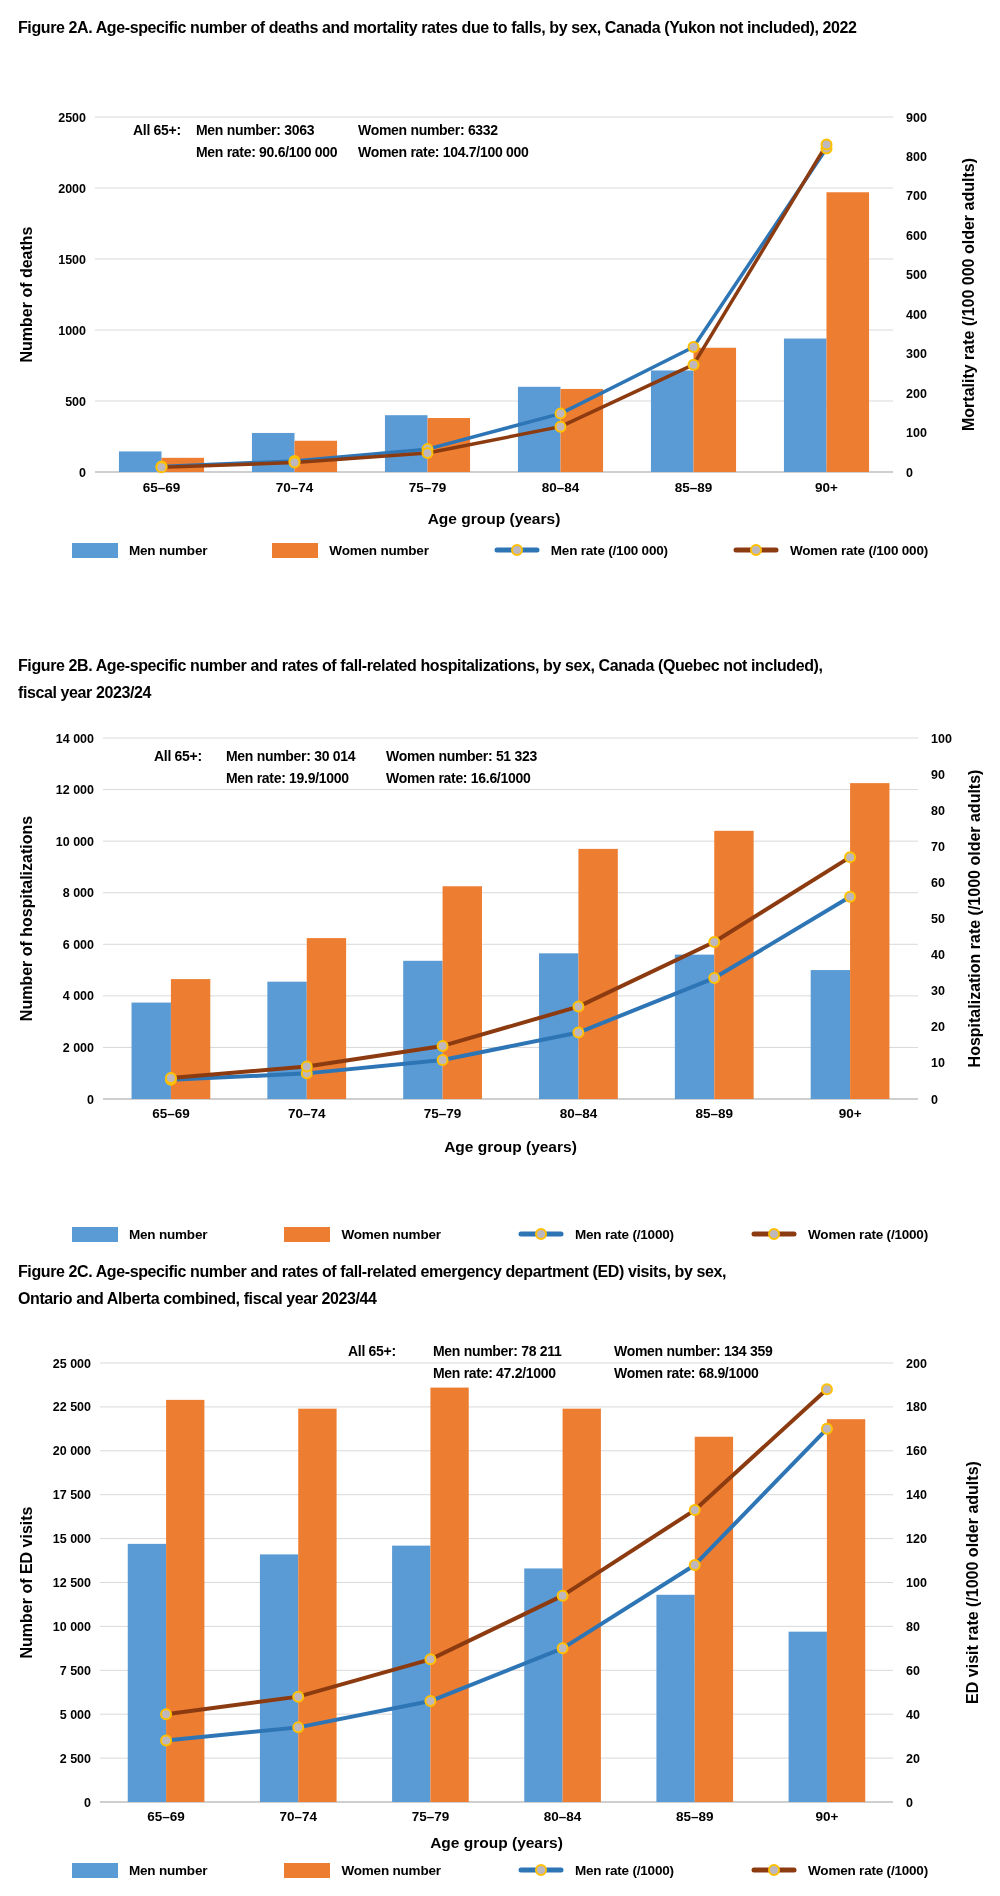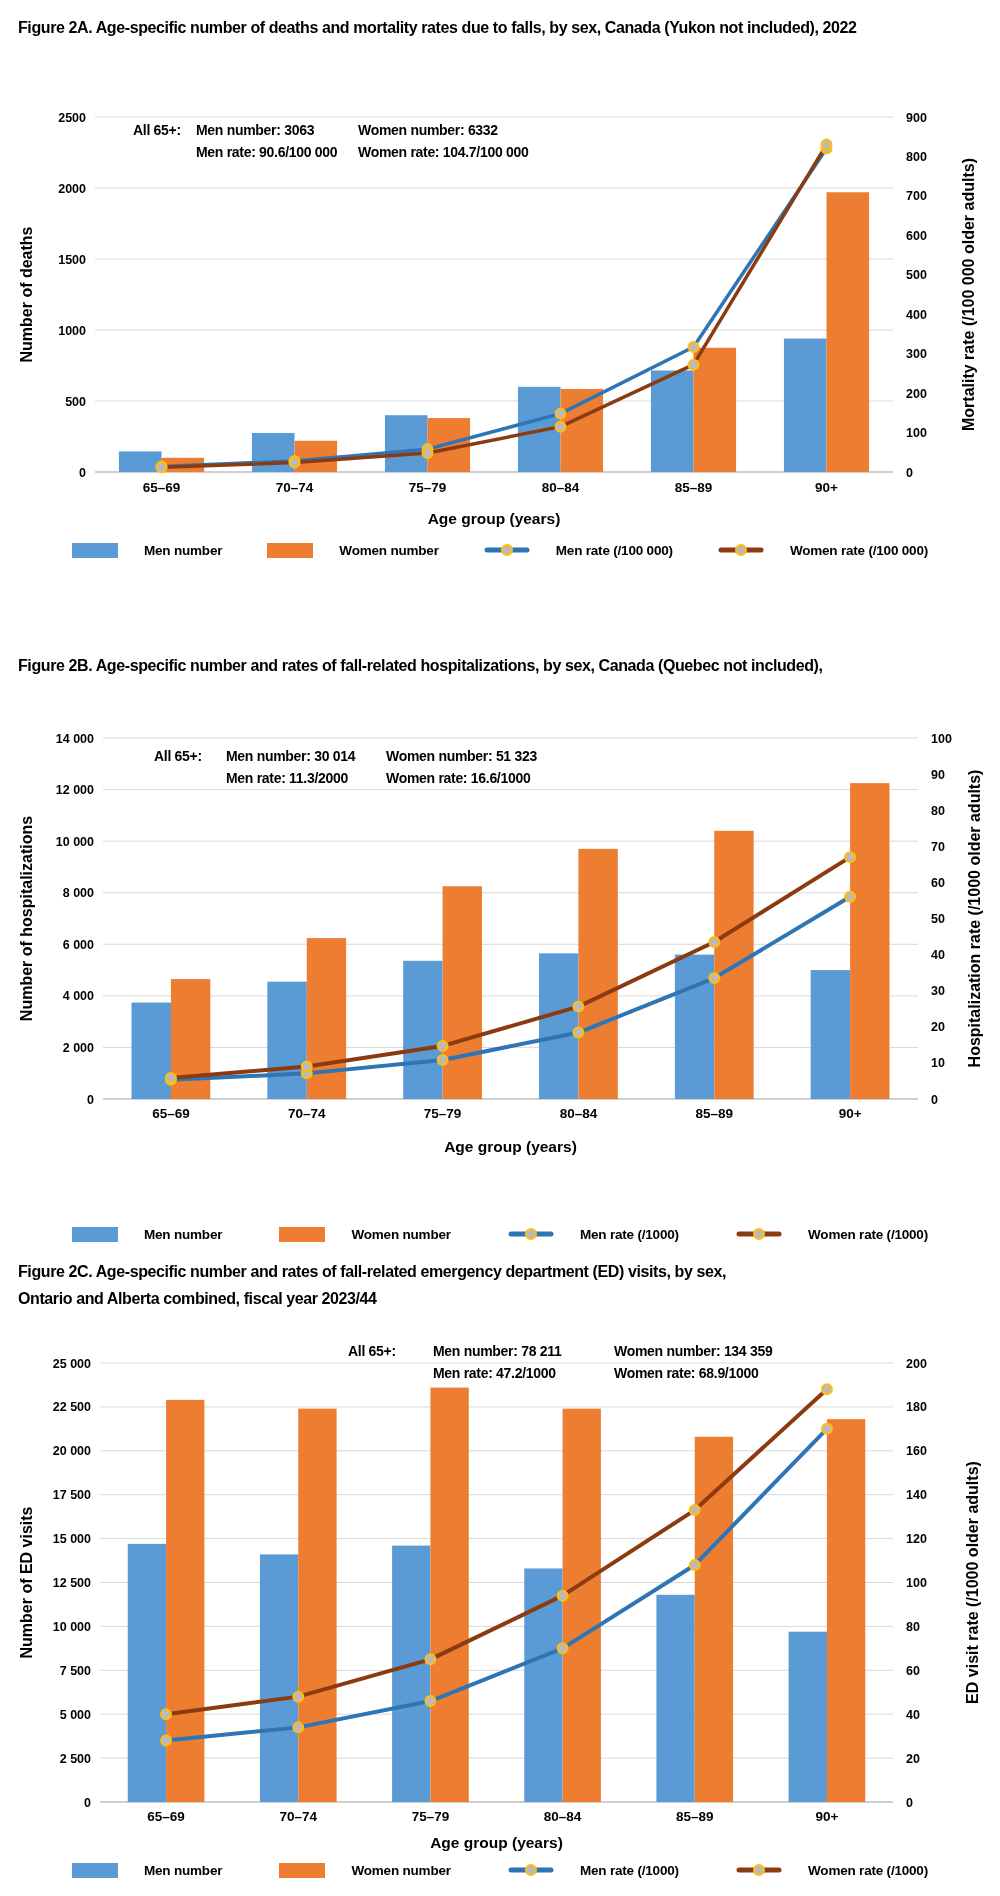--- a/index.html
+++ b/index.html
@@ -16,21 +16,21 @@
   }
   .ann {
     position:absolute; font-size:14px; font-weight:700; line-height:22px;
     letter-spacing:-0.3px; white-space:nowrap;margin-left:26px;
   }
   .legend {
     position:absolute; left:72px; width:856px; height:20px;
     display:flex; justify-content:space-between; align-items:center;
     font-size:13.5px; font-weight:700; letter-spacing:-0.2px;
   }
-  .legend-item { display:flex; gap:26px; }
+  .legend-item { display:flex; gap:11px; }
   .swatch { display:inline-block; width:46px; height:15px; }
 </style>
 </head>
 <body>
 
 <svg id="plots" width="1000" height="1896">
     <g>
       <line x1="95" y1="472" x2="893" y2="472" stroke="#BFBFBF" stroke-width="1.5"></line>
       <text x="86" y="476.5" text-anchor="end" font-size="12.5" font-weight="700" fill="#000000">0</text>
       <line x1="95" y1="401" x2="893" y2="401" stroke="#D9D9D9" stroke-width="1"></line>
@@ -258,25 +258,26 @@
       <svg width="46" height="14">
         <line x1="3" y1="7" x2="43" y2="7" stroke="#8C3B10" stroke-width="5" stroke-linecap="round"></line>
         <circle cx="23" cy="7" r="5" fill="#BEB8BE" stroke="#FFC000" stroke-width="2"></circle>
       </svg>
       <span>Women rate (/100 000)</span>
     </div>
   </div>
 
 <div class="fig-title" style="top:652px">
   <div>Figure 2B. Age-specific number and rates of fall-related hospitalizations, by sex, Canada (Quebec not included),</div>
+  <div>fiscal year 2023/24</div>
 </div>
 <div class="ann" style="left:128px;top:745px">All 65+:</div>
 <div class="ann" style="left:200px;top:745px">
   <div>Men number: 30 014</div>
-  <div>Men rate: 11.3/2000</div>
+  <div>Men rate: 19.9/1000</div>
 </div>
 <div class="ann" style="left:360px;top:745px">
   <div>Women number: 51 323</div>
   <div>Women rate: 16.6/1000</div>
 </div>
 <div class="legend" style="top:1224px">
     <div class="legend-item">
       <span class="swatch" style="background: rgb(91, 155, 213);"></span>
       <span>Men number</span>
     </div>

